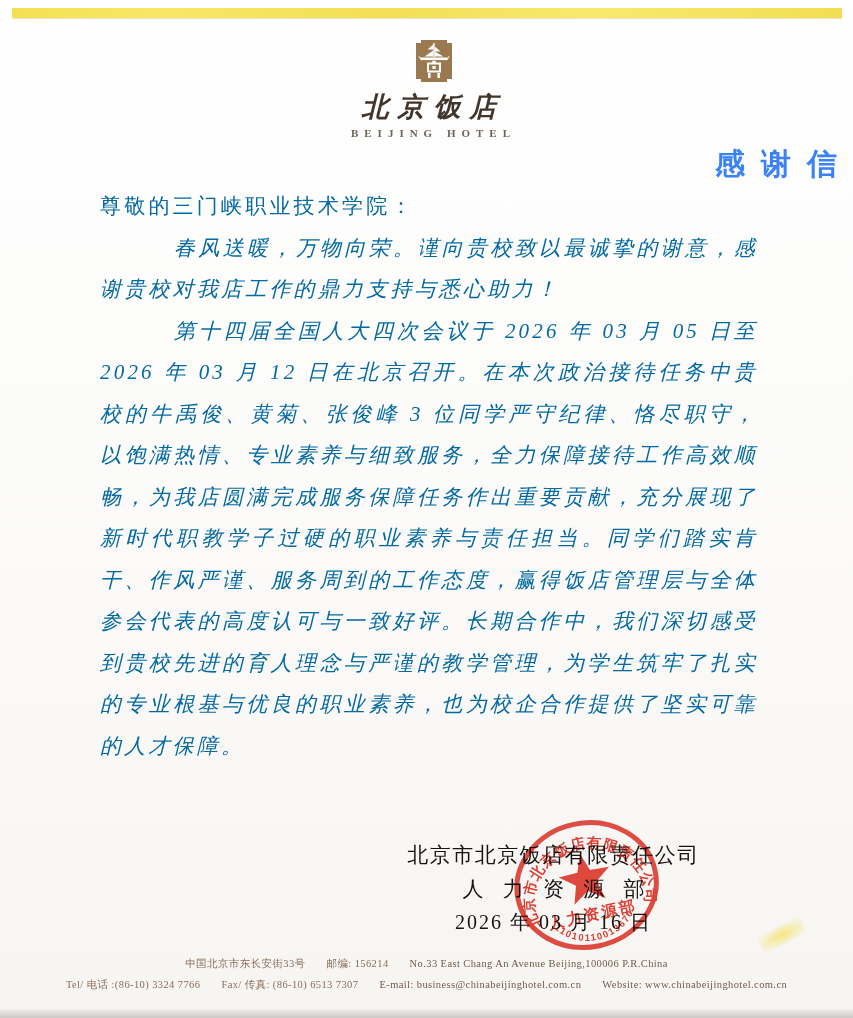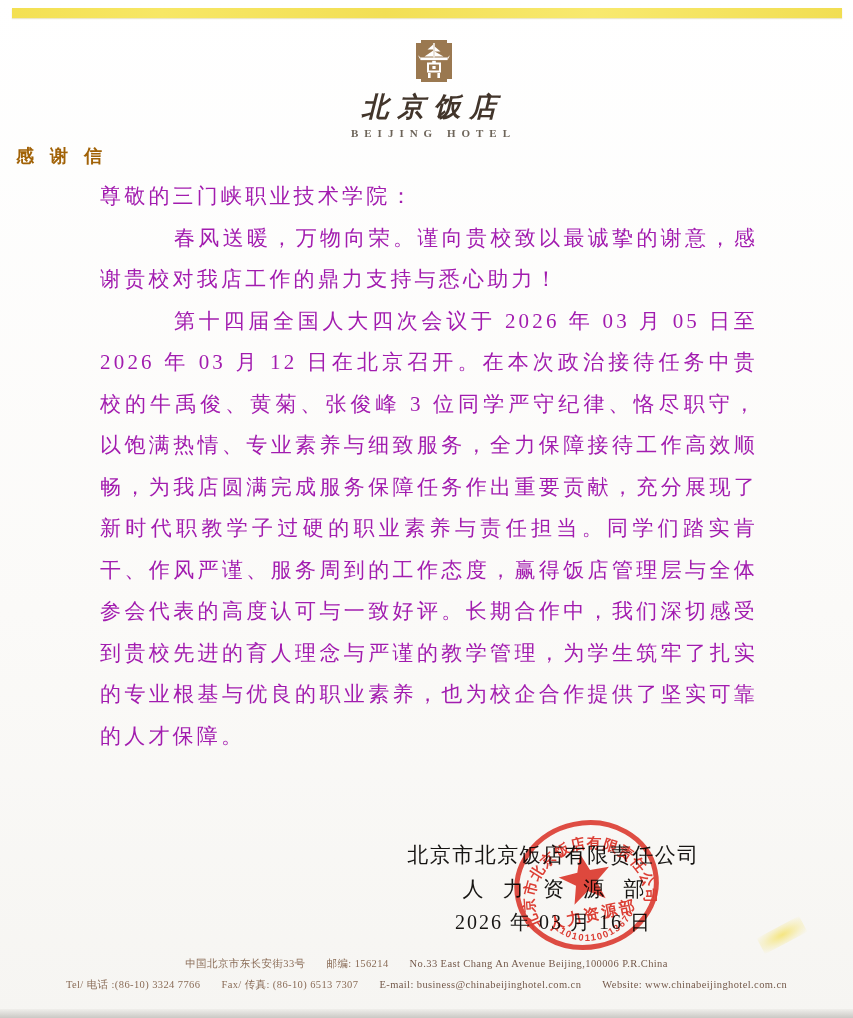--- a/index.html
+++ b/index.html
@@ -23,30 +23,30 @@
   .header{position:absolute;top:40px;left:0;width:100%;text-align:center;transform:translateX(7px);}
   .emblem{display:inline-block;}
   .logo-cn{
     margin-top:3px;font-size:27px;letter-spacing:9px;color:#42352b;
     font-weight:bold;font-style:italic;
   }
   .logo-en{
     margin-top:2px;font-size:11px;letter-spacing:6px;color:#6d6459;font-weight:bold;
   }
   .title{
-    position:absolute;top:144px;left:0;width:100%;text-align:left;
-    font-size:18px;font-weight:bold;letter-spacing:16px;text-indent:16px;color:#a16207;
+    position:absolute;top:144px;left:0;width:100%;text-align:right;
+    font-size:30px;font-weight:bold;letter-spacing:16px;text-indent:16px;color:#3b82f6;
   }
   .body-text{
-    position:absolute;top:176px;left:100px;width:658px;
+    position:absolute;top:186px;left:100px;width:658px;
     font-size:21px;line-height:41.5px;letter-spacing:3.2px;
-    text-align:justify;color:#a21caf;
+    text-align:justify;color:#0369a1;
   }
   .body-text p{margin:0;}
-  .body-text p.ind{text-indent:74px;}
+  .body-text p.ind{text-indent:74px;font-style:italic;}
   .signature{
     position:absolute;top:839px;left:402px;width:303px;
     font-size:21px;line-height:33.5px;text-align:center;color:#171513;
   }
   .sig-company{letter-spacing:1.5px;}
   .sig-dept{letter-spacing:7px;text-indent:7px;}
   .sig-date{font-size:20px;letter-spacing:2px;}
   .seal{
     position:absolute;left:511px;top:817px;width:152px;height:140px;
     transform:rotate(-12deg);mix-blend-mode:multiply;opacity:.9;

